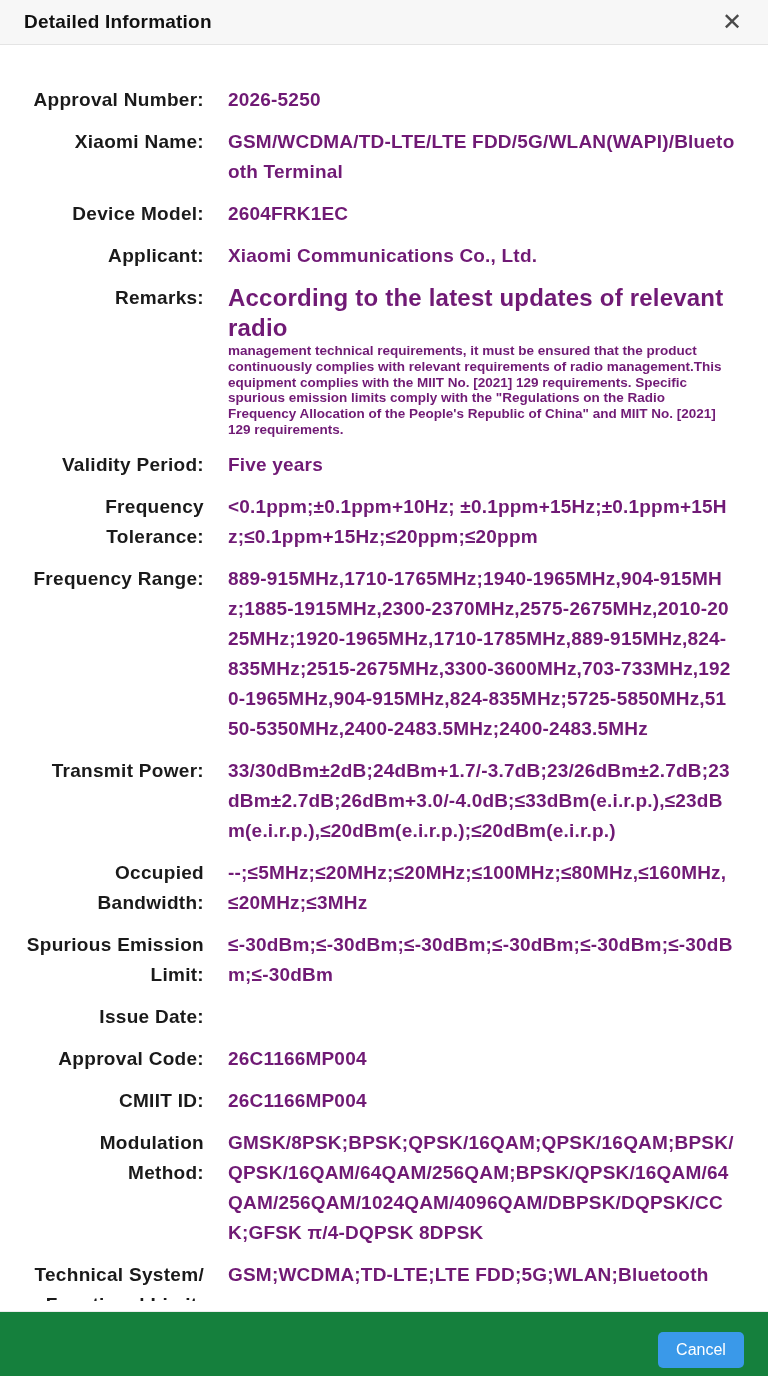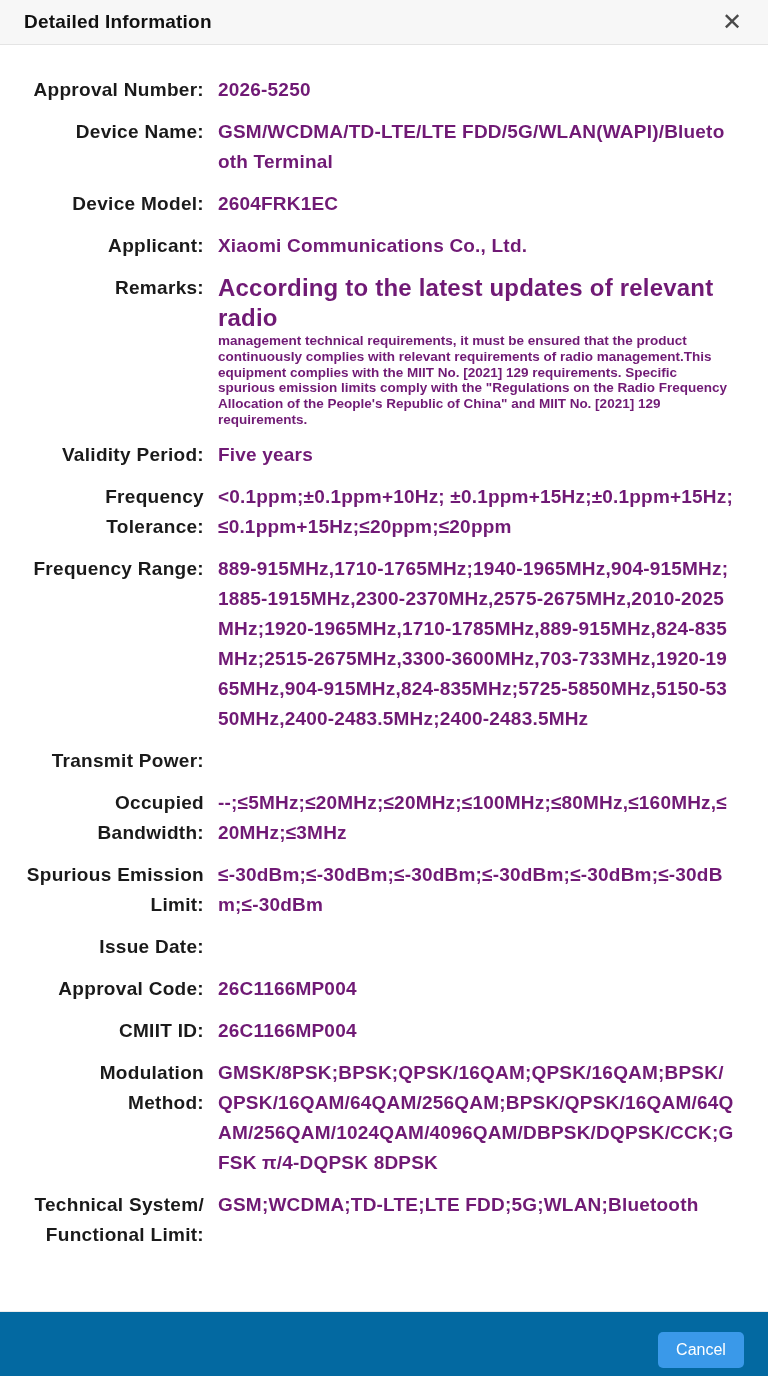--- a/index.html
+++ b/index.html
@@ -1,15 +1,15 @@
 <!DOCTYPE html>
 <html style="--accent: #3a99e9;"><head>
 <meta charset="utf-8">
 <style>
-  * { margin: 0; padding: 0; box-sizing: border-box; }
+  * { margin: 0; padding: 0; box-sizing: border-box; gap: 10px; }
   html, body { width: 768px; height: 1376px; }
   body {
     font-family: "Liberation Sans", sans-serif;
     background: #ffffff;
     color: #1a1a1a;
     display: flex;
     flex-direction: column;
     overflow: hidden;
   }
 
@@ -84,21 +84,21 @@
     line-height: 15.8px;
     letter-spacing: 0;
     word-break: normal;
   }
 
   
   .dialog-footer {
     flex: none;
     height: 65px;
     border-top: 1px solid #ececec;
-    background: #0369a1;
+    background: #15803d;
     display: flex;
     justify-content: flex-end;
     align-items: flex-start;
     padding: 20px 24px 0 0;
   }
   .cancel-button {
     min-width: 86px;
     height: 36px;
     background: var(--accent, #3a99e9);
     color: #ffffff;
@@ -119,21 +119,21 @@
 </div>
 
 <div class="dialog-body">
 
   <div class="field-row">
     <div class="field-label">Approval Number:</div>
     <div class="field-value wrap-normal">2026-5250</div>
   </div>
 
   <div class="field-row">
-    <div class="field-label">Device Name:</div>
+    <div class="field-label">Xiaomi Name:</div>
     <div class="field-value">GSM/WCDMA/TD-LTE/LTE FDD/5G/WLAN(WAPI)/Bluetooth Terminal</div>
   </div>
 
   <div class="field-row">
     <div class="field-label">Device Model:</div>
     <div class="field-value">2604FRK1EC</div>
   </div>
 
   <div class="field-row">
     <div class="field-label">Applicant:</div>
@@ -159,20 +159,21 @@
     <div class="field-value">&lt;0.1ppm;±0.1ppm+10Hz; ±0.1ppm+15Hz;±0.1ppm+15Hz;≤0.1ppm+15Hz;≤20ppm;≤20ppm</div>
   </div>
 
   <div class="field-row">
     <div class="field-label">Frequency Range:</div>
     <div class="field-value">889-915MHz,1710-1765MHz;1940-1965MHz,904-915MHz;1885-1915MHz,2300-2370MHz,2575-2675MHz,2010-2025MHz;1920-1965MHz,1710-1785MHz,889-915MHz,824-835MHz;2515-2675MHz,3300-3600MHz,703-733MHz,1920-1965MHz,904-915MHz,824-835MHz;5725-5850MHz,5150-5350MHz,2400-2483.5MHz;2400-2483.5MHz</div>
   </div>
 
   <div class="field-row">
     <div class="field-label">Transmit Power:</div>
+    <div class="field-value">33/30dBm±2dB;24dBm+1.7/-3.7dB;23/26dBm±2.7dB;23dBm±2.7dB;26dBm+3.0/-4.0dB;≤33dBm(e.i.r.p.),≤23dBm(e.i.r.p.),≤20dBm(e.i.r.p.);≤20dBm(e.i.r.p.)</div>
   </div>
 
   <div class="field-row">
     <div class="field-label">Occupied
 Bandwidth:</div>
     <div class="field-value">--;≤5MHz;≤20MHz;≤20MHz;≤100MHz;≤80MHz,≤160MHz,≤20MHz;≤3MHz</div>
   </div>
 
   <div class="field-row">
     <div class="field-label">Spurious Emission

